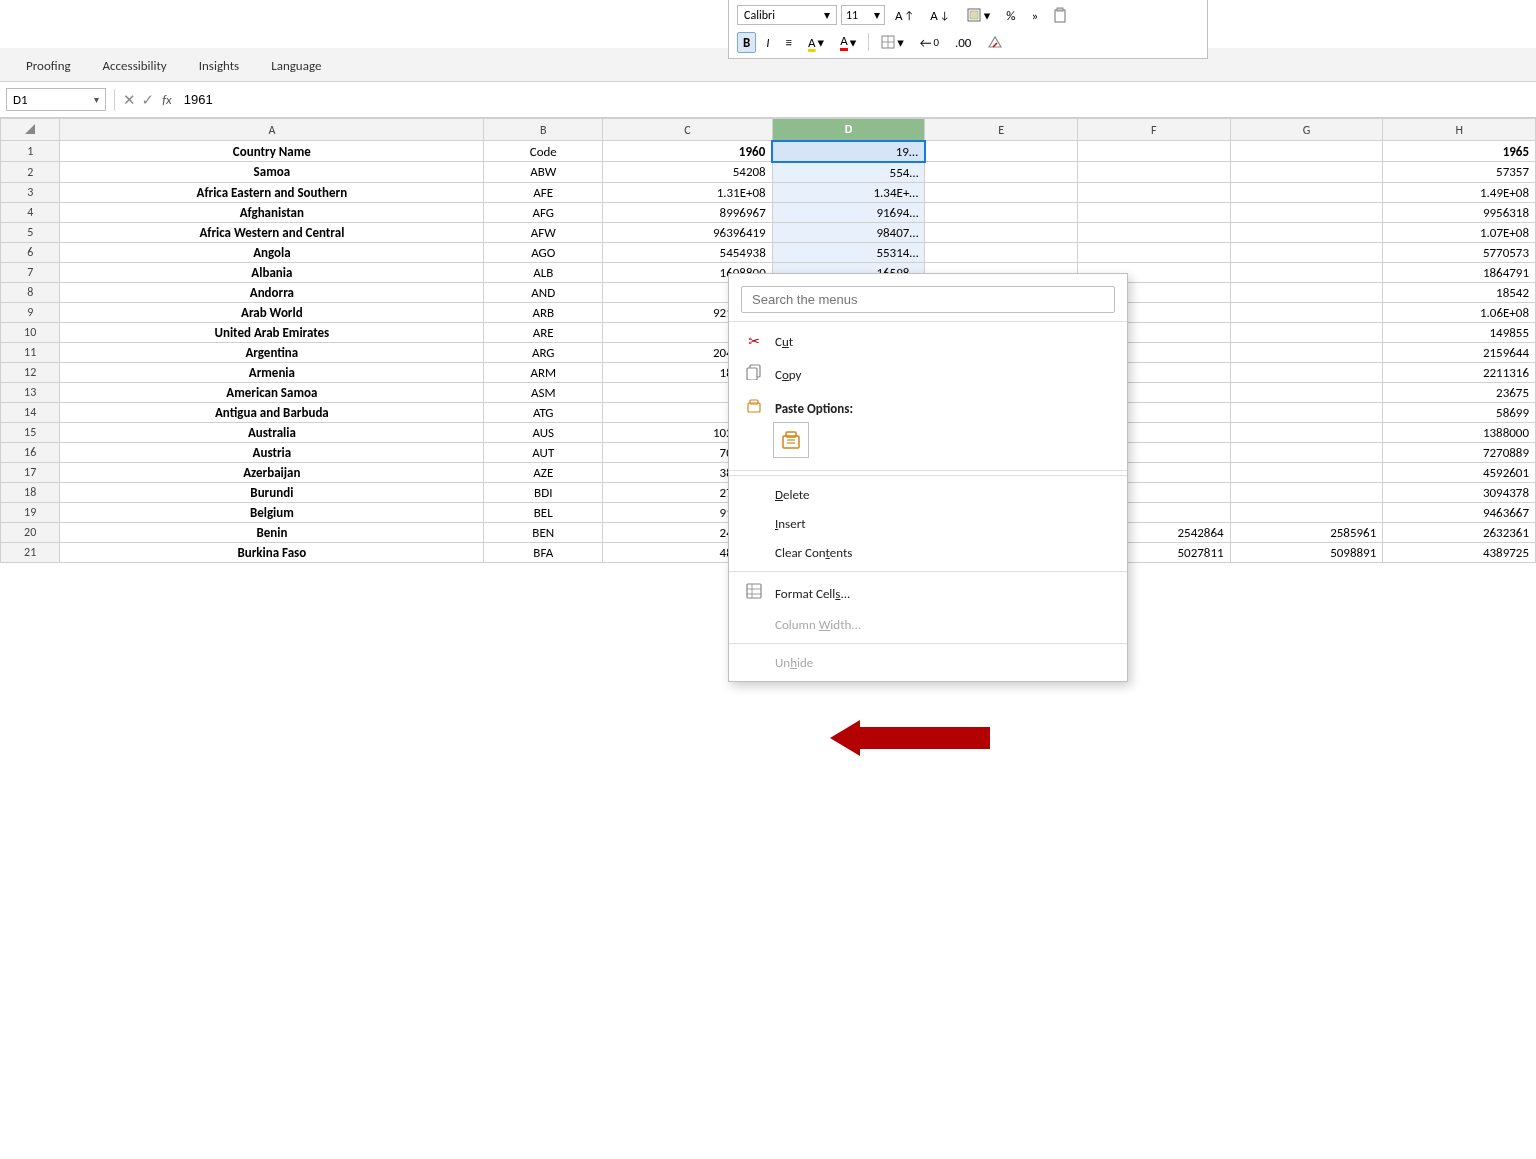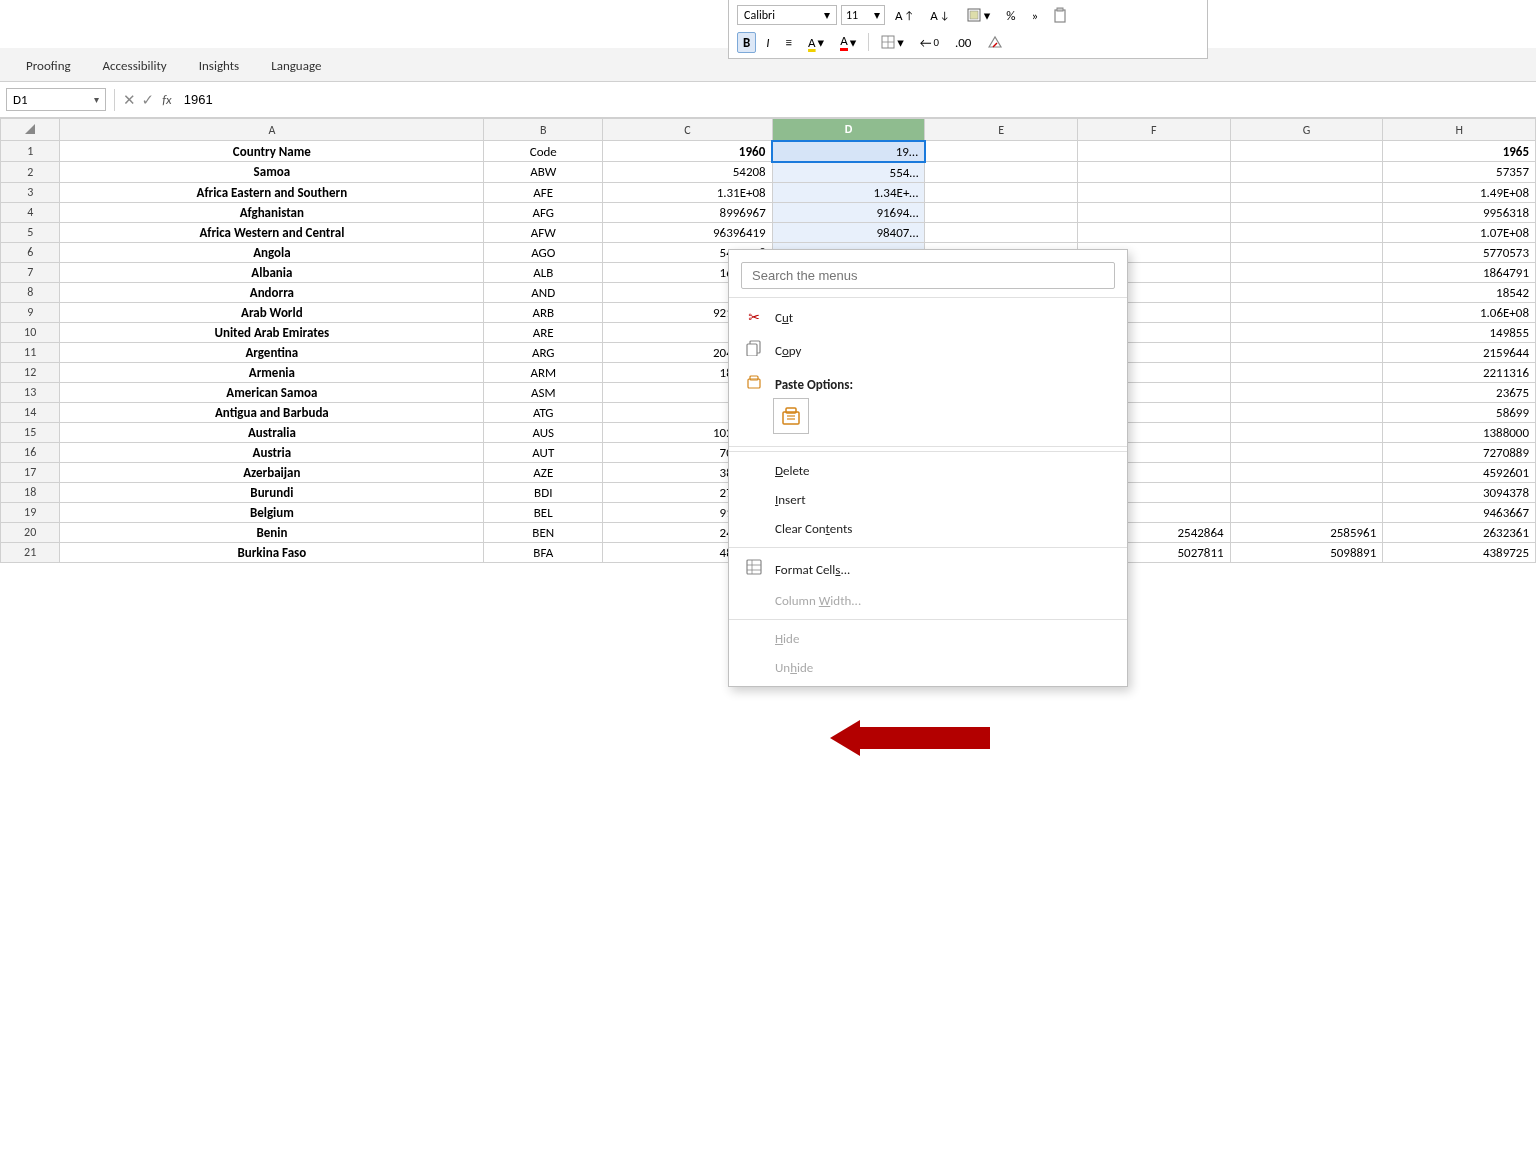--- a/index.html
+++ b/index.html
@@ -145,21 +145,21 @@
       background: #d6e4f7;
       border: 2px solid #1a7adc !important;
     }
     .cell-col-selected {
       background: #e8f0fb;
     }
 
     
     .context-menu {
       position: absolute;
-      top: 131px;
+      top: 155px;
       left: 728px;
       width: 400px;
       background: #fff;
       border: 1px solid #c0c0c0;
       box-shadow: 3px 4px 10px rgba(0,0,0,0.2);
       z-index: 200;
       padding: 4px 0;
     }
     .ctx-search {
       padding: 8px 12px;
@@ -642,24 +642,20 @@
       </span>
       <span class="ctx-label">Format Cell<span class="ctx-underline">s</span>...</span>
     </div>
 
     <div class="ctx-item disabled">
       <span class="ctx-icon"></span>
       <span class="ctx-label">Column <span class="ctx-underline">W</span>idth...</span>
     </div>
     <div class="ctx-sep"></div>
 
-    <div class="ctx-item disabled">
-      <span class="ctx-icon"></span>
-      <span class="ctx-label"><span class="ctx-underline">H</span>ide</span>
-    </div>
 
     <div class="ctx-item disabled">
       <span class="ctx-icon"></span>
       <span class="ctx-label">Un<span class="ctx-underline">h</span>ide</span>
     </div>
   </div>
 
   <div class="arrow-annotation">
     <div class="arrow-head"></div>
     <div class="arrow-body"></div>

